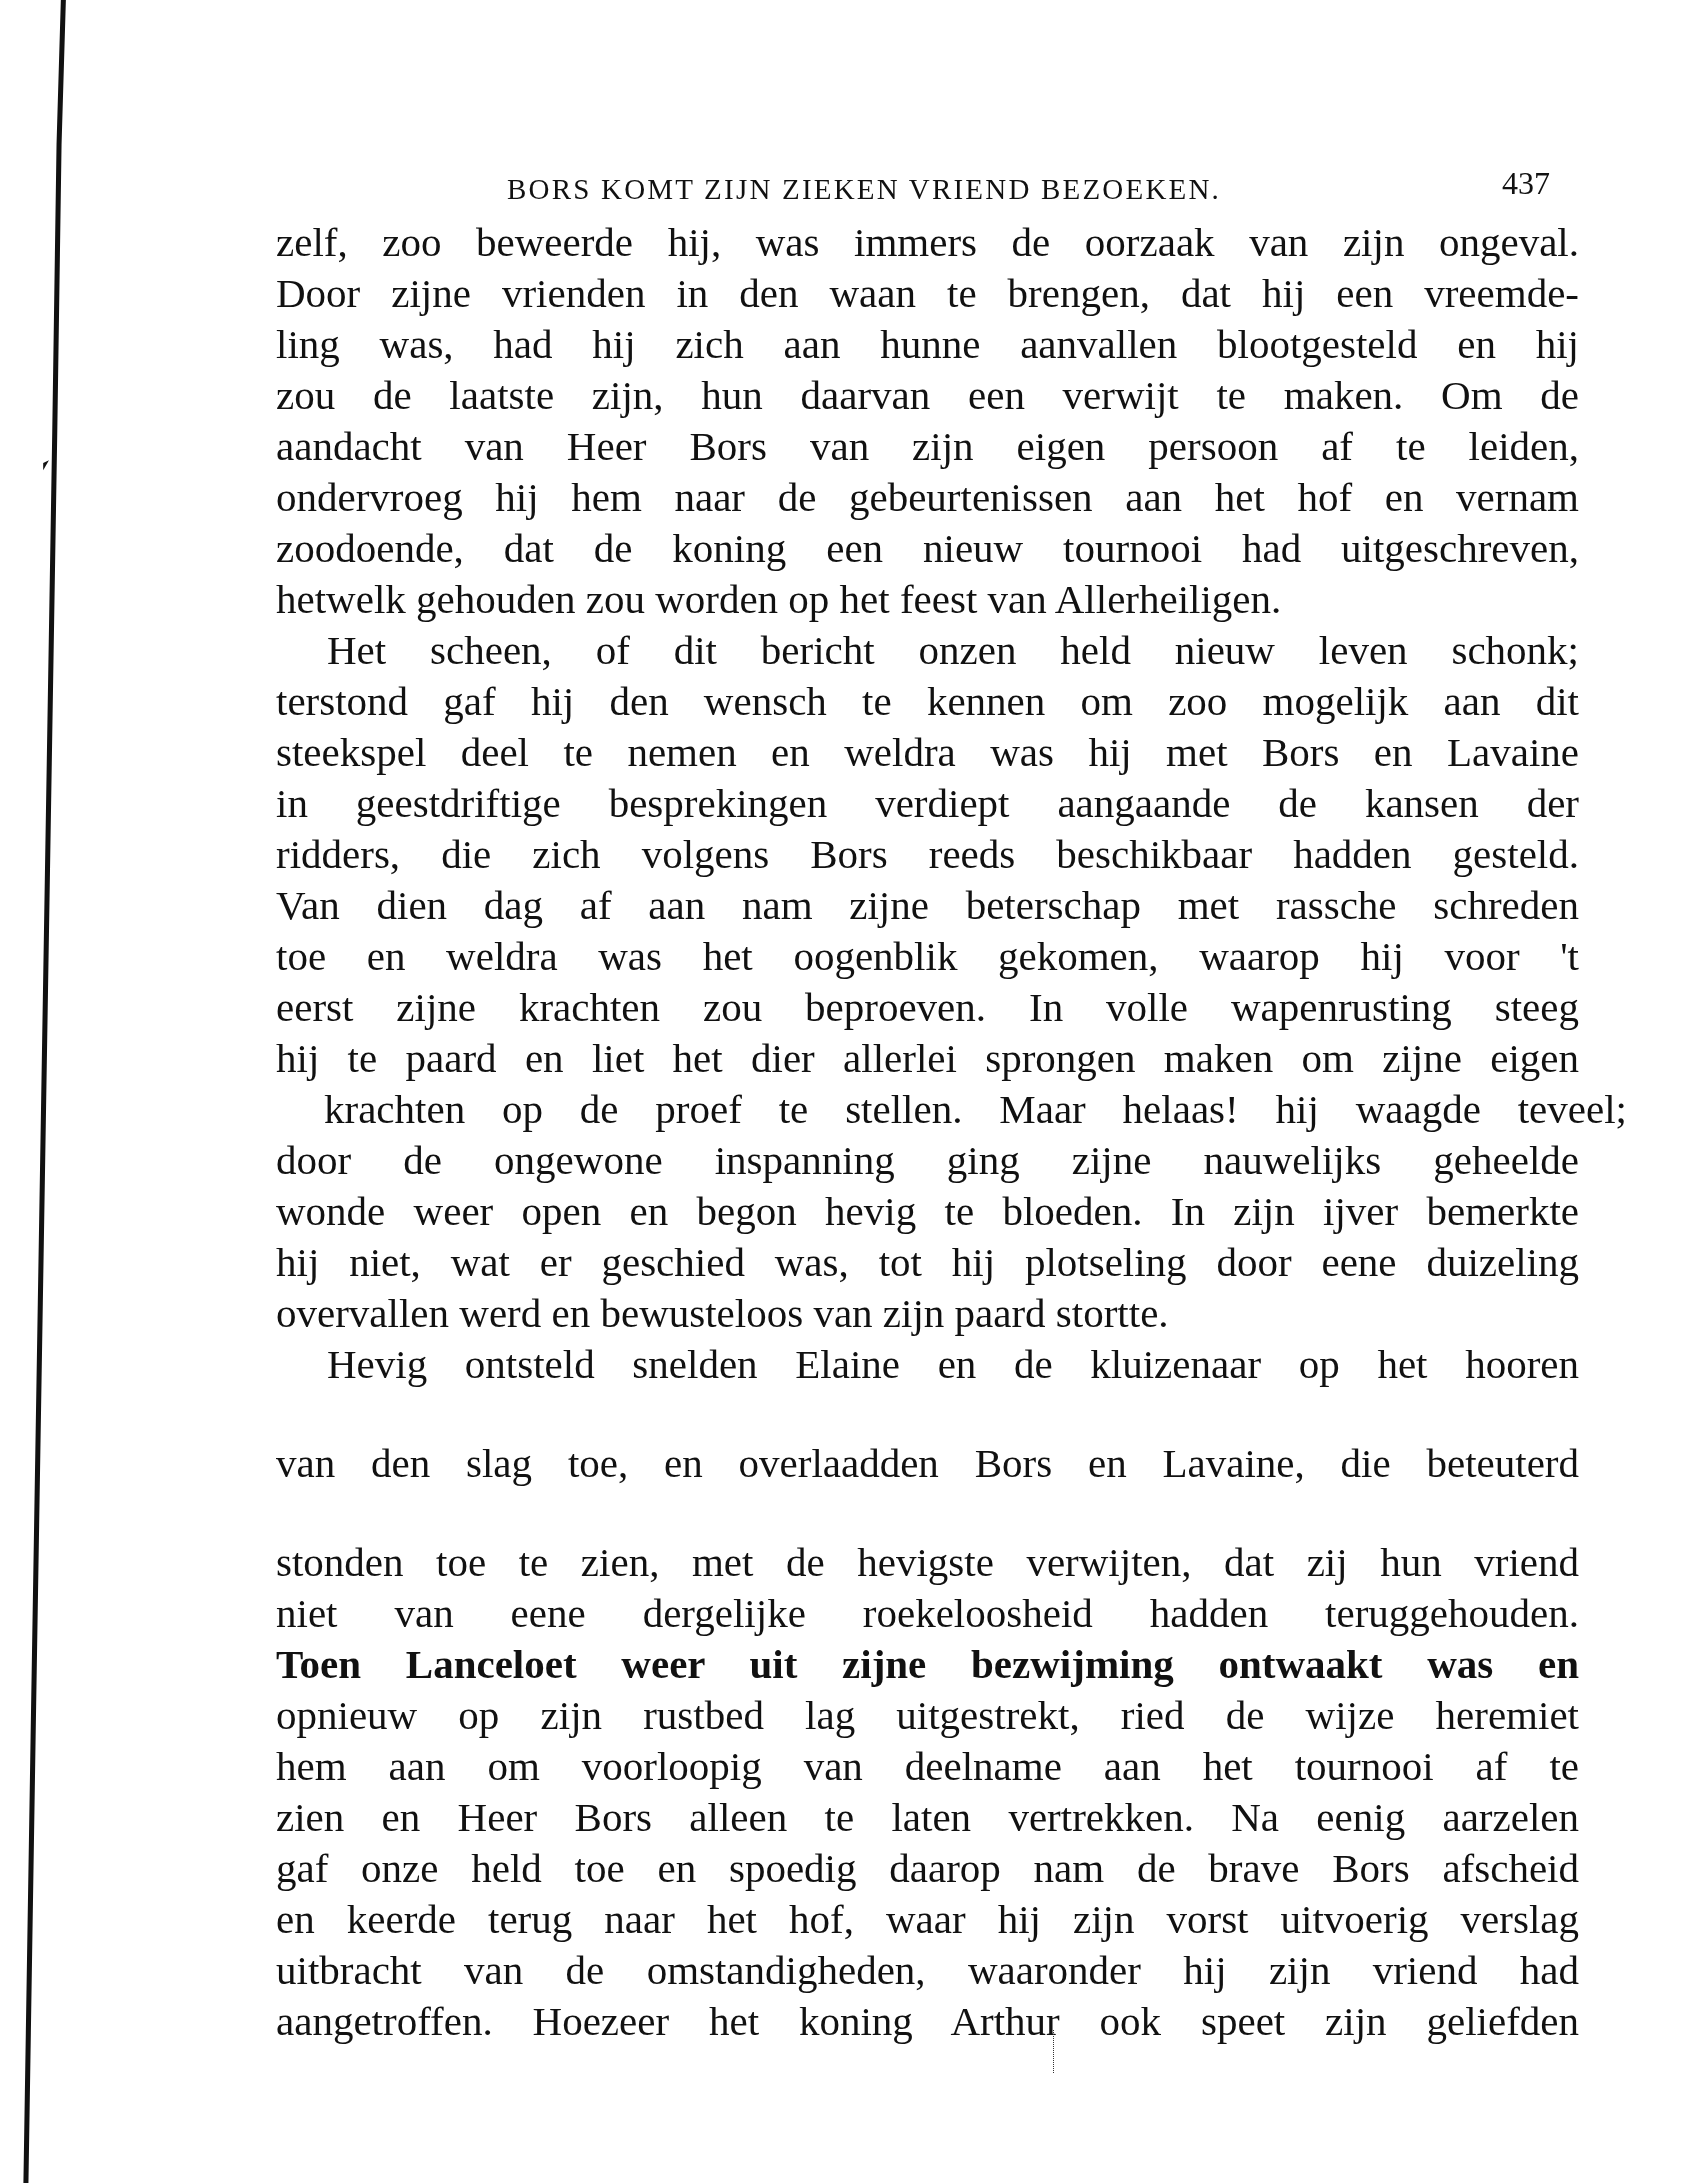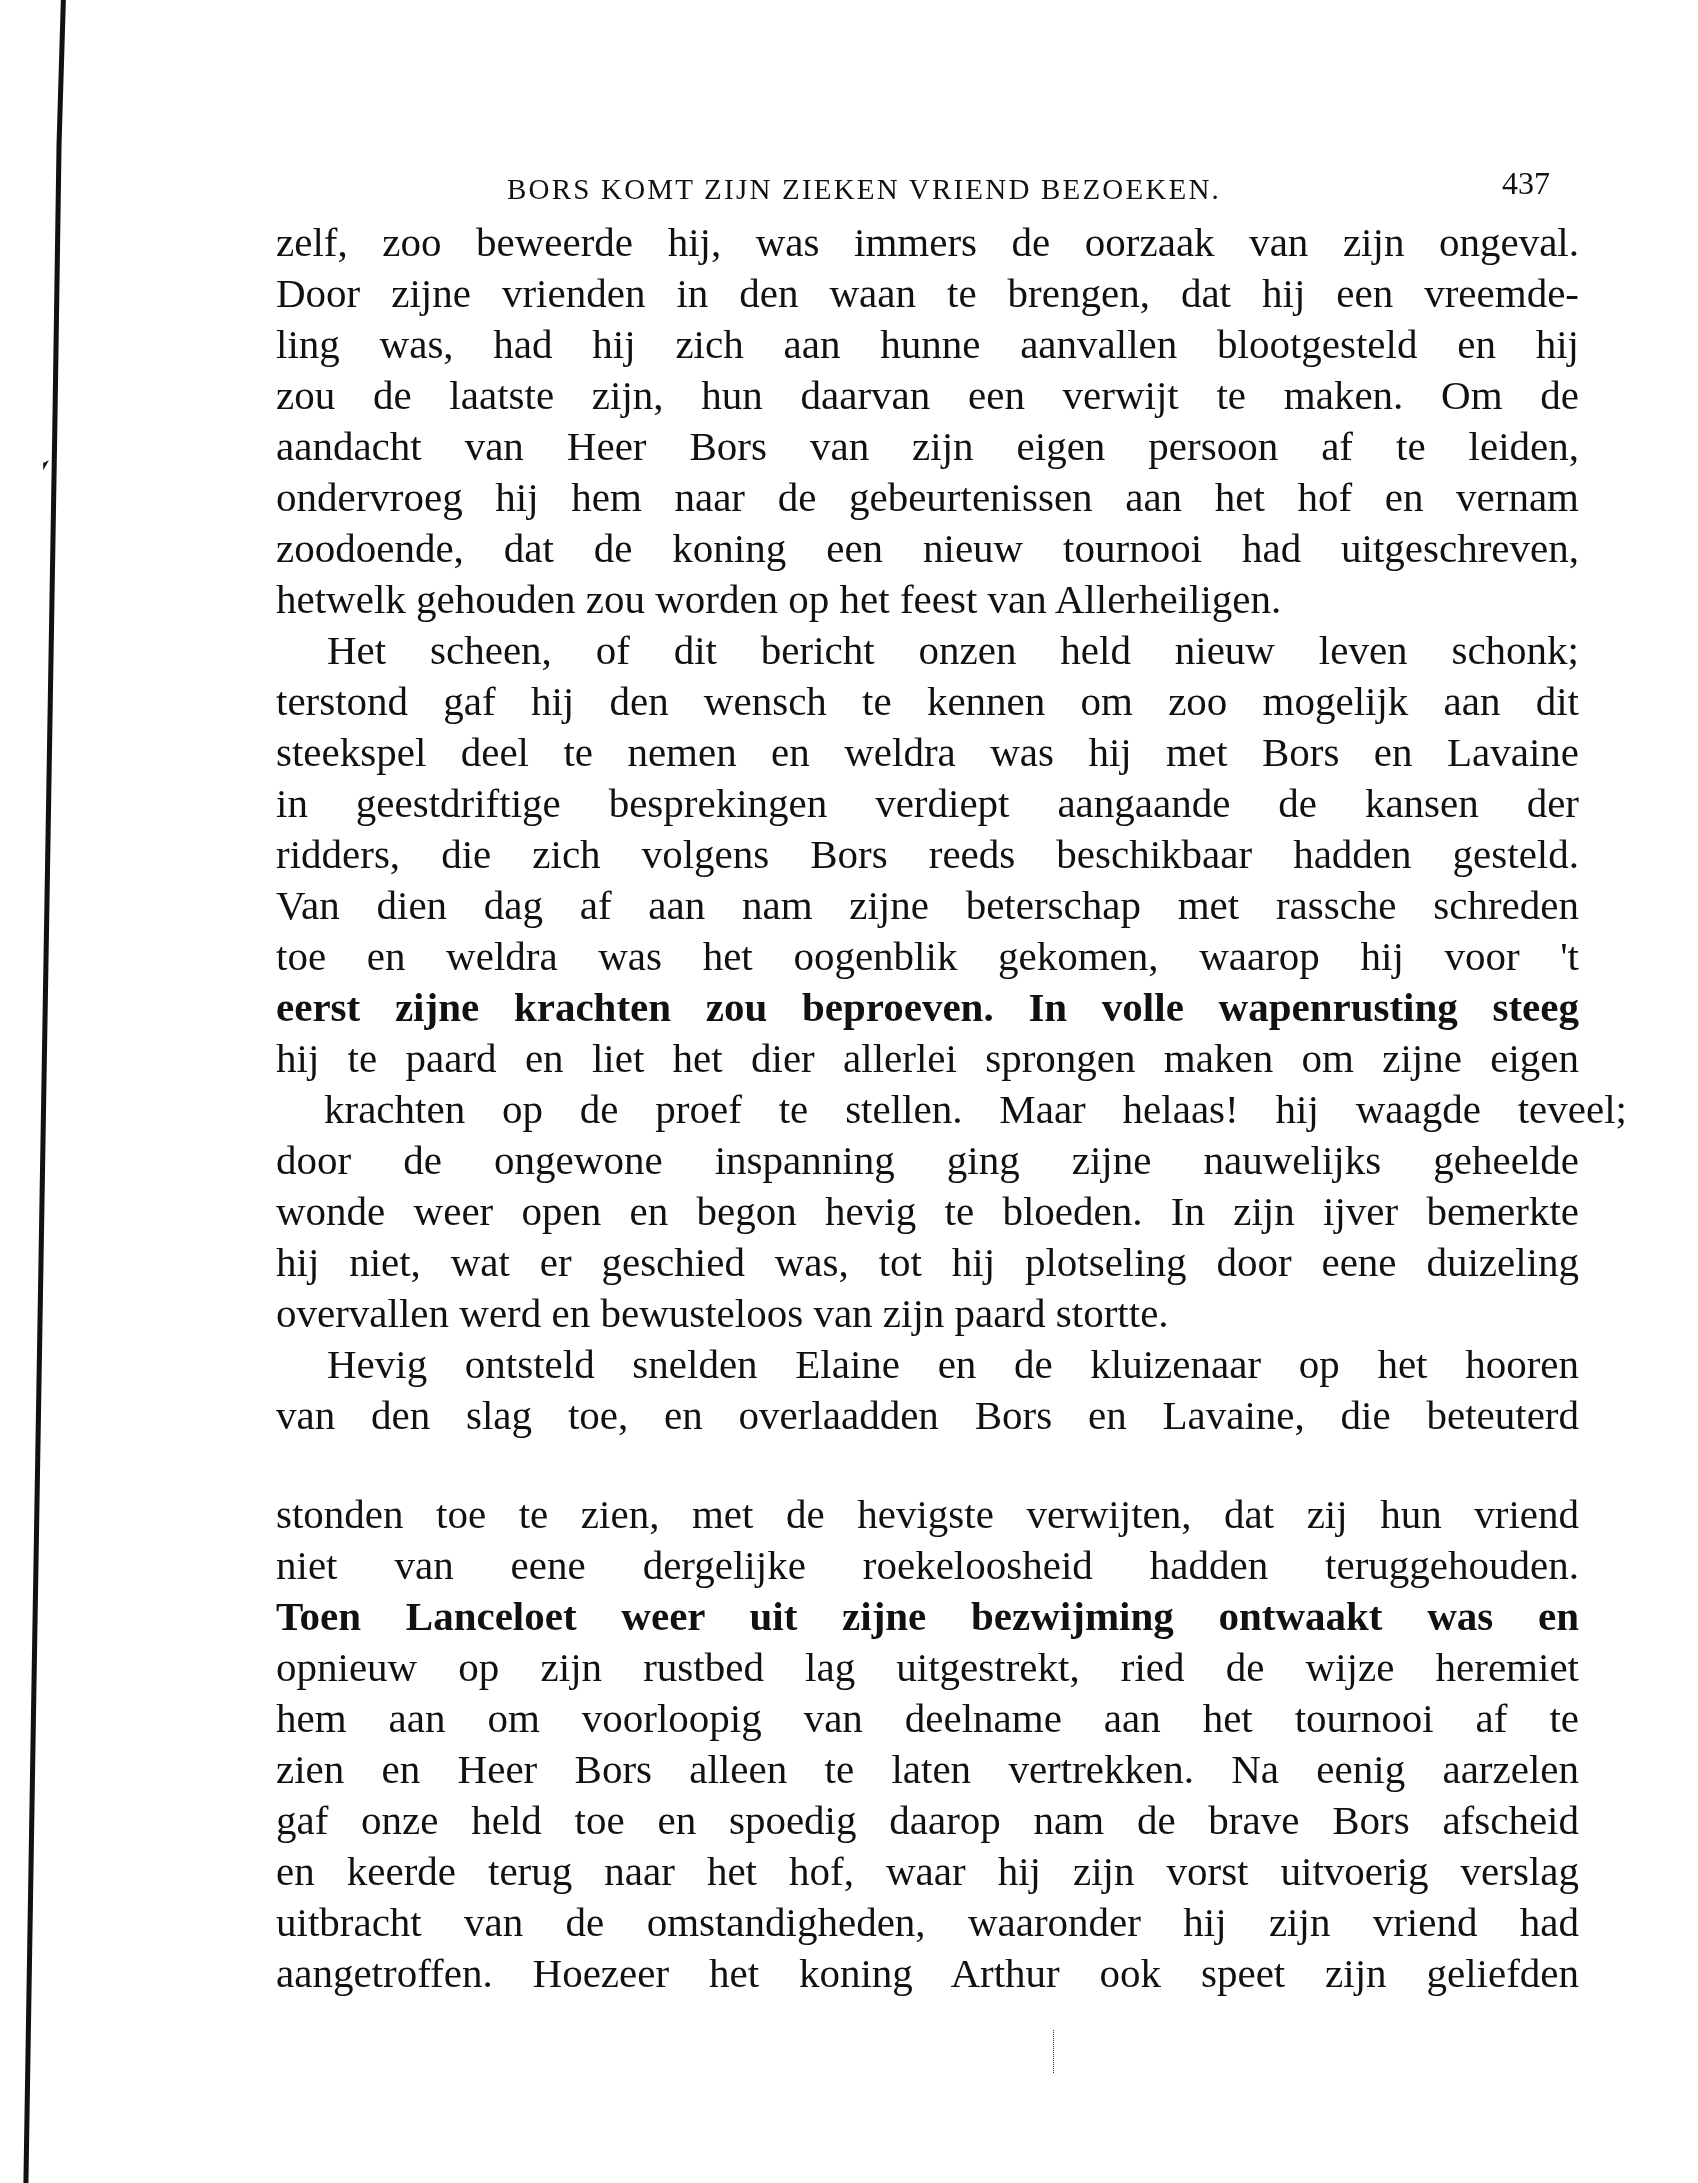--- a/index.html
+++ b/index.html
@@ -103,31 +103,31 @@
       <div class="line last" style="display: block; width: 1303px;">hetwelk gehouden zou worden op het feest van Allerheiligen.</div>
     </div>
     <div>
       <div class="line indent" style="display: block; width: 1303px;">Het scheen, of dit bericht onzen held nieuw leven schonk;</div>
       <div class="line" style="display: block; width: 1303px;">terstond gaf hij den wensch te kennen om zoo mogelijk aan dit</div>
       <div class="line" style="display: block; width: 1303px;">steekspel deel te nemen en weldra was hij met Bors en Lavaine</div>
       <div class="line" style="display: block; width: 1303px;">in geestdriftige besprekingen verdiept aangaande de kansen der</div>
       <div class="line" style="display: block; width: 1303px;">ridders, die zich volgens Bors reeds beschikbaar hadden gesteld.</div>
       <div class="line" style="display: block; width: 1303px;">Van dien dag af aan nam zijne beterschap met rassche schreden</div>
       <div class="line" style="display: block; width: 1303px;">toe en weldra was het oogenblik gekomen, waarop hij voor 't</div>
-      <div class="line" style="display: block; width: 1303px; font-weight: bold;">eerst zijne krachten zou beproeven. In volle wapenrusting steeg</div>
+      <div class="line" style="display: block; width: 1303px;">eerst zijne krachten zou beproeven. In volle wapenrusting steeg</div>
       <div class="line" style="display: block; width: 1303px;">hij te paard en liet het dier allerlei sprongen maken om zijne eigen</div>
       <div class="line" style="display: block; width: 1303px; margin-left: 48px;">krachten op de proef te stellen. Maar helaas! hij waagde teveel;</div>
       <div class="line" style="display: block; width: 1303px;">door de ongewone inspanning ging zijne nauwelijks geheelde</div>
       <div class="line" style="display: block; width: 1303px;">wonde weer open en begon hevig te bloeden. In zijn ijver bemerkte</div>
       <div class="line" style="display: block; width: 1303px;">hij niet, wat er geschied was, tot hij plotseling door eene duizeling</div>
       <div class="line last" style="display: block; width: 1303px;">overvallen werd en bewusteloos van zijn paard stortte.</div>
     </div>
     <div>
       <div class="line indent" style="display: block; width: 1303px;">Hevig ontsteld snelden Elaine en de kluizenaar op het hooren</div>
-      <div class="line" style="display: block; width: 1303px;">van den slag toe, en overlaadden Bors en Lavaine, die beteuterd</div>
+      <div class="line" style="display: block; width: 1303px; margin-top: 48px;">van den slag toe, en overlaadden Bors en Lavaine, die beteuterd</div>
       <div class="line" style="display: block; width: 1303px; margin-top: 48px;">stonden toe te zien, met de hevigste verwijten, dat zij hun vriend</div>
       <div class="line" style="display: block; width: 1303px;">niet van eene dergelijke roekeloosheid hadden teruggehouden.</div>
       <div class="line" style="display: block; width: 1303px; font-weight: bold;">Toen Lanceloet weer uit zijne bezwijming ontwaakt was en</div>
       <div class="line" style="display: block; width: 1303px;">opnieuw op zijn rustbed lag uitgestrekt, ried de wijze heremiet</div>
       <div class="line" style="display: block; width: 1303px;">hem aan om voorloopig van deelname aan het tournooi af te</div>
       <div class="line" style="display: block; width: 1303px;">zien en Heer Bors alleen te laten vertrekken. Na eenig aarzelen</div>
       <div class="line" style="display: block; width: 1303px;">gaf onze held toe en spoedig daarop nam de brave Bors afscheid</div>
       <div class="line" style="display: block; width: 1303px;">en keerde terug naar het hof, waar hij zijn vorst uitvoerig verslag</div>
       <div class="line" style="display: block; width: 1303px;">uitbracht van de omstandigheden, waaronder hij zijn vriend had</div>
       <div class="line" style="display: block; width: 1303px;">aangetroffen. Hoezeer het koning Arthur ook speet zijn geliefden</div>

